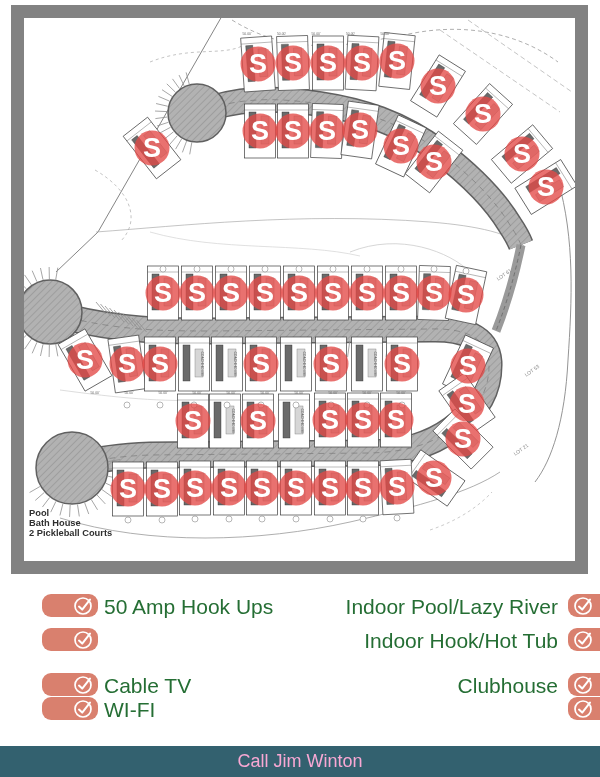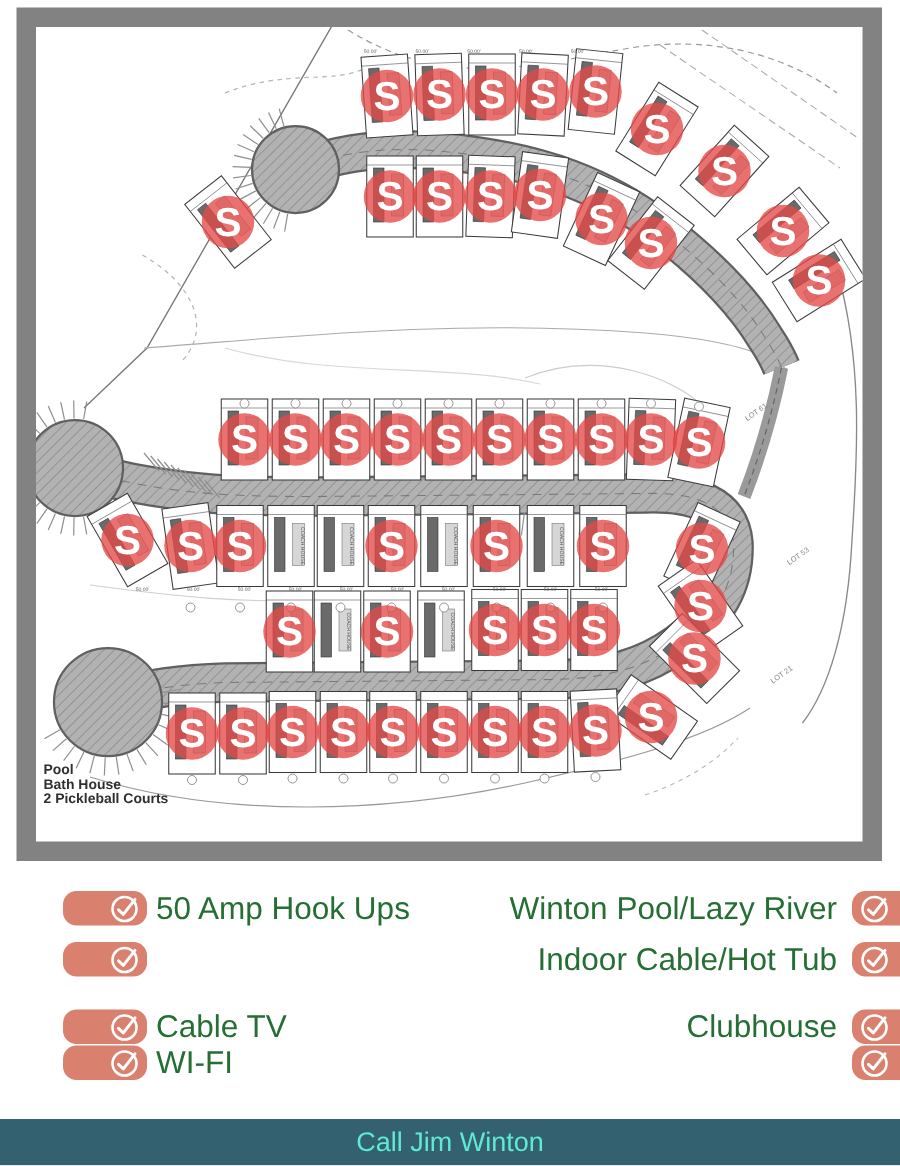--- a/index.html
+++ b/index.html
@@ -14,21 +14,21 @@
   .pill{position:absolute;top:0;height:23px;width:56px;background:#d9806e;border-radius:9px;
         display:flex;align-items:center;}
   .pill.left{left:10px;justify-content:flex-end;padding-right:4px;box-sizing:border-box;}
   .pill.right{right:8px;justify-content:flex-start;padding-left:4px;box-sizing:border-box;}
   .amenity-label{position:absolute;top:50%;transform:translateY(-50%);
         color:#256e34;font-size:21px;line-height:23px;white-space:nowrap;}
   .amenity-label.l{left:72px;}
   .amenity-label.r{right:74px;text-align:right;}
   
   .footer-bar{position:absolute;left:0;top:746px;width:600px;height:31px;background:#33616f;
-        display:flex;align-items:center;justify-content:center;gap:31px;color:#5eead4;}
+        display:flex;align-items:center;justify-content:center;gap:31px;color:#f9a8d4;}
   .footer-call{font-size:18px;}
   .footer-phone{display:flex;align-items:center;gap:5px;font-size:20px;}
 </style>
 </head>
 <body>
 
 <div class="page">
 
   <div class="map-frame">
     <svg viewBox="24 18 551 543" xmlns="http://www.w3.org/2000/svg">
@@ -752,36 +752,36 @@
 
   <div id="amenities">
       <div class="amenity-row" style="top: 594px;">
         <div class="pill left">
           <svg width="22" height="22" viewBox="0 0 22 22">
             <circle cx="11" cy="11" r="8" fill="none" stroke="#ffffff" stroke-width="1.7"></circle>
             <path d="M7,11.6 L10.2,14.6 L18,4.6" fill="none" stroke="#ffffff" stroke-width="2" stroke-linecap="round" stroke-linejoin="round"></path>
           </svg>
         </div>
         <span class="amenity-label l">50 Amp Hook Ups</span>
-        <span class="amenity-label r">Winton Pool/Lazy River</span>
+        <span class="amenity-label r">Indoor Pool/Lazy River</span>
         <div class="pill right">
           <svg width="22" height="22" viewBox="0 0 22 22">
             <circle cx="11" cy="11" r="8" fill="none" stroke="#ffffff" stroke-width="1.7"></circle>
             <path d="M7,11.6 L10.2,14.6 L18,4.6" fill="none" stroke="#ffffff" stroke-width="2" stroke-linecap="round" stroke-linejoin="round"></path>
           </svg>
         </div>
       </div>
       <div class="amenity-row" style="top: 628px;">
         <div class="pill left">
           <svg width="22" height="22" viewBox="0 0 22 22">
             <circle cx="11" cy="11" r="8" fill="none" stroke="#ffffff" stroke-width="1.7"></circle>
             <path d="M7,11.6 L10.2,14.6 L18,4.6" fill="none" stroke="#ffffff" stroke-width="2" stroke-linecap="round" stroke-linejoin="round"></path>
           </svg>
         </div>
-        <span class="amenity-label r">Indoor Cable/Hot Tub</span>
+        <span class="amenity-label r">Indoor Hook/Hot Tub</span>
         <div class="pill right">
           <svg width="22" height="22" viewBox="0 0 22 22">
             <circle cx="11" cy="11" r="8" fill="none" stroke="#ffffff" stroke-width="1.7"></circle>
             <path d="M7,11.6 L10.2,14.6 L18,4.6" fill="none" stroke="#ffffff" stroke-width="2" stroke-linecap="round" stroke-linejoin="round"></path>
           </svg>
         </div>
       </div>
       <div class="amenity-row" style="top: 673px;">
         <div class="pill left">
           <svg width="22" height="22" viewBox="0 0 22 22">

